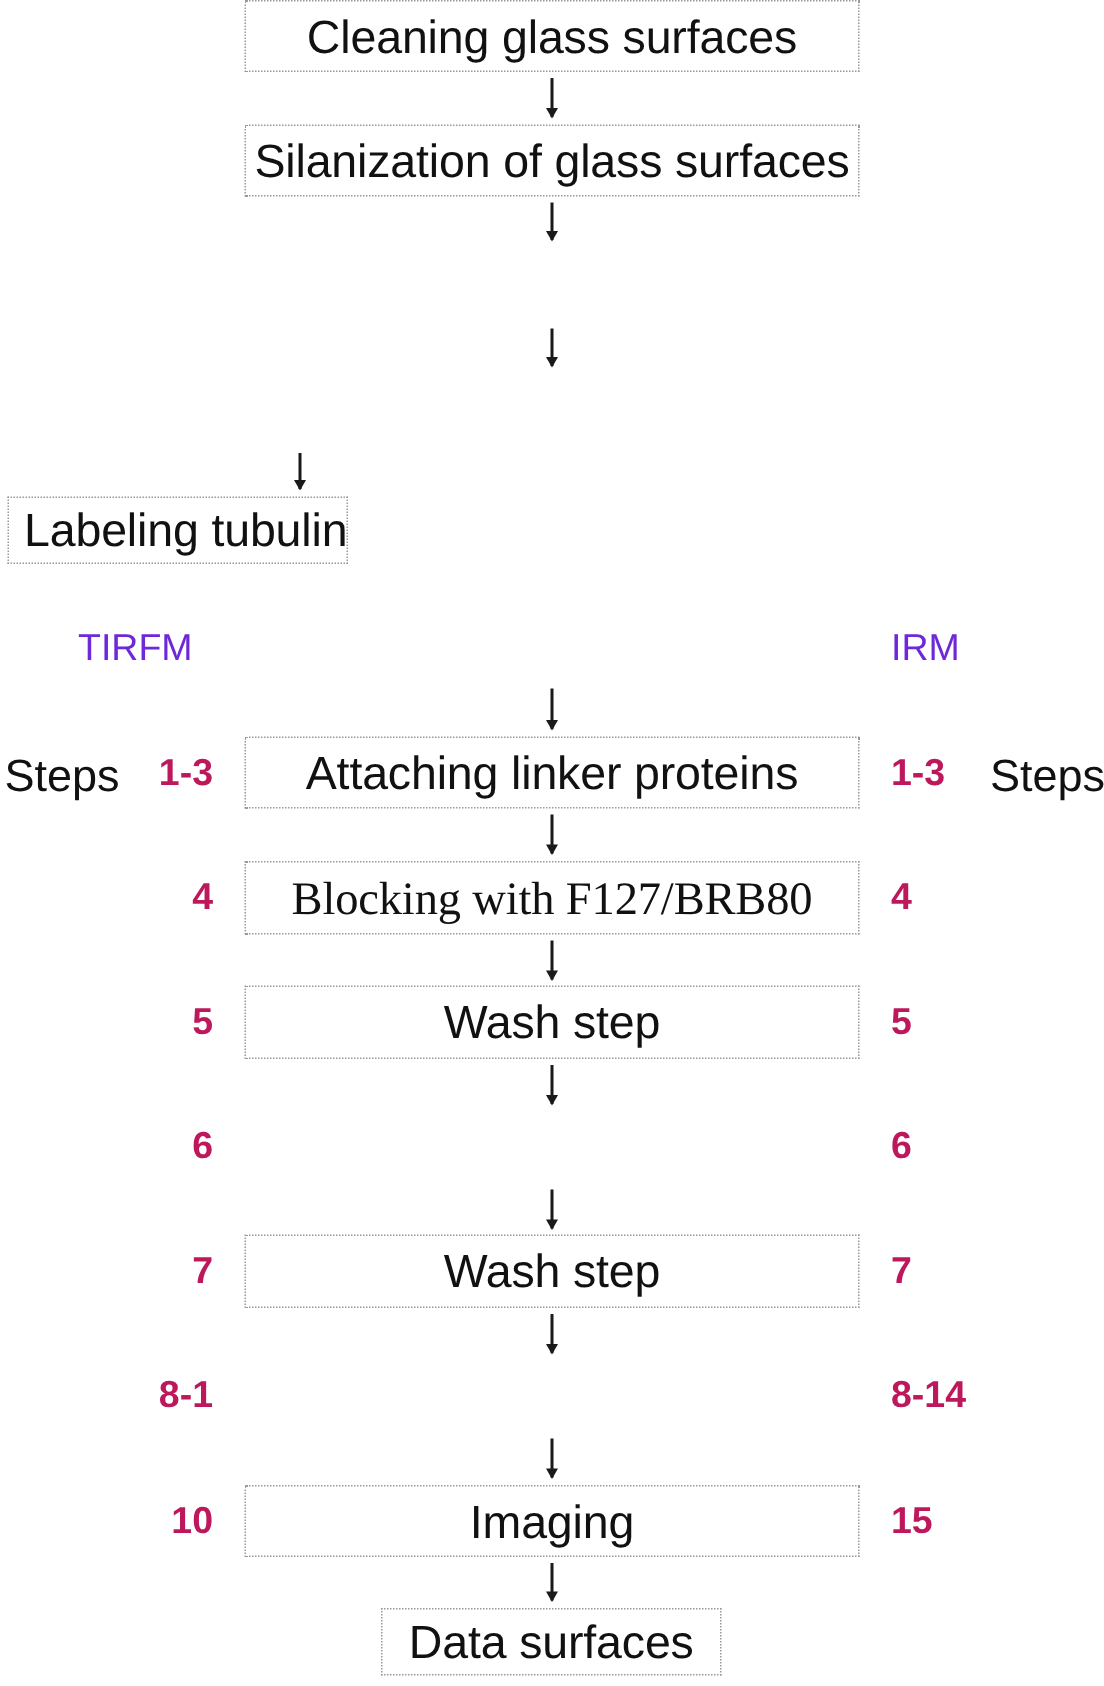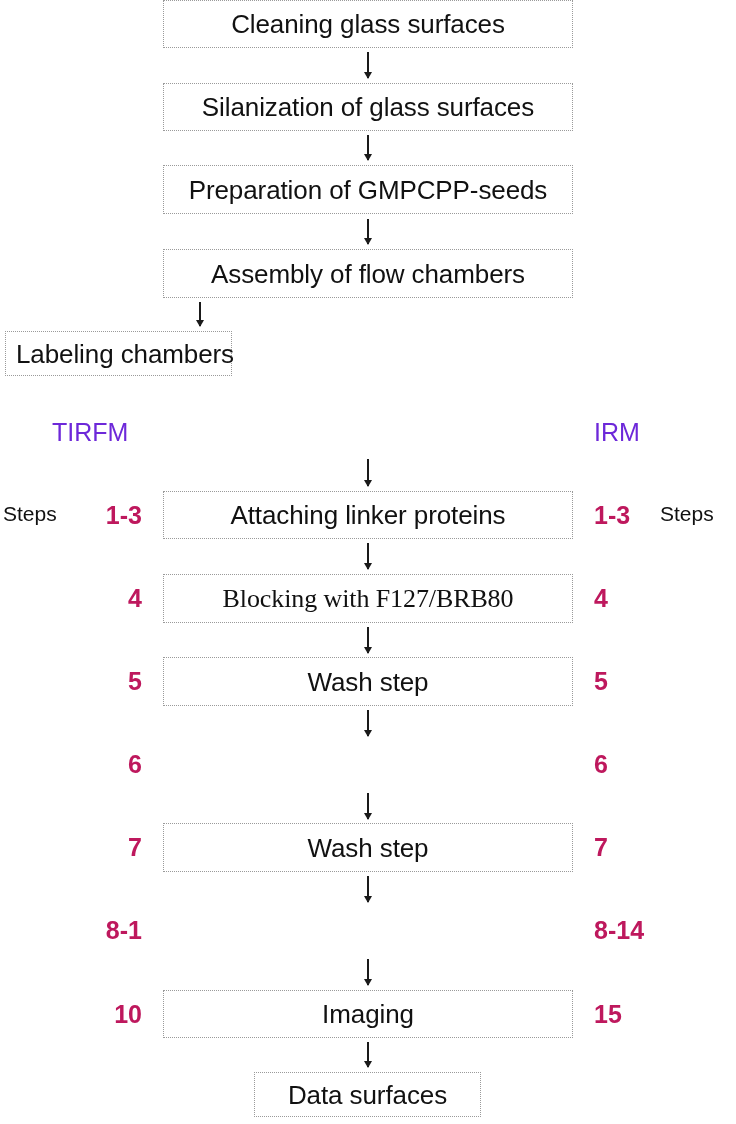--- a/index.html
+++ b/index.html
@@ -21,21 +21,21 @@
 
   
   .box {
     position: absolute;
     box-sizing: border-box;
     border: 1px dotted #9a9a9a;
     background: #ffffff;
     display: flex;
     align-items: center;
     justify-content: center;
-    font-size: 26px;
+    font-size: 31px;
     line-height: 1;
     color: #111111;
     letter-spacing: -0.1px;
     white-space: nowrap;
   }
   .box.left-align {
     justify-content: flex-start;
     padding-left: 10px;
   }
 
@@ -54,21 +54,21 @@
     width: 0;
     height: 0;
     border-left: 4px solid transparent;
     border-right: 4px solid transparent;
     border-top: 7px solid #1a1a1a;
   }
 
   
   .side-label {
     position: absolute;
-    font-size: 21px;
+    font-size: 30px;
     line-height: 1;
     color: #111111;
     white-space: nowrap;
   }
   .col-title {
     position: absolute;
     font-size: 25px;
     line-height: 1;
     color: #6d28d9;
     white-space: nowrap;
@@ -94,34 +94,28 @@
   </div>
 
   <div class="arrow" style="left:367px; top:52px; height:26px;"></div>
 
   <div class="box" style="left:163px; top:83px; width:410px; height:48px;">
     <span>Silanization of glass surfaces</span>
   </div>
 
   <div class="arrow" style="left:367px; top:135px; height:25px;"></div>
 
-  <div class="box" style="left:163px; top:165px; width:410px; height:49px;">
-    <span>Preparation of GMPCPP-seeds</span>
-  </div>
 
   <div class="arrow" style="left:367px; top:219px; height:25px;"></div>
 
-  <div class="box" style="left:163px; top:249px; width:410px; height:49px;">
-    <span>Assembly of flow chambers</span>
-  </div>
 
   <div class="arrow" style="left:199px; top:302px; height:24px;"></div>
 
   <div class="box left-align" style="left:5px; top:331px; width:227px; height:45px;">
-    <span>Labeling chambers</span>
+    <span>Labeling tubulin</span>
   </div>
 
   <div class="col-title" style="left:52px; top:420px;">TIRFM</div>
 
   <div class="col-title" style="left:594px; top:420px;">IRM</div>
 
   <div class="arrow" style="left:367px; top:459px; height:27px;"></div>
 
   <div class="side-label num-left" style="left:3px; top:503px;">Steps</div>
   <div class="step-num num-right" style="left:88px; top:503px; width:54px;">1-3</div>

